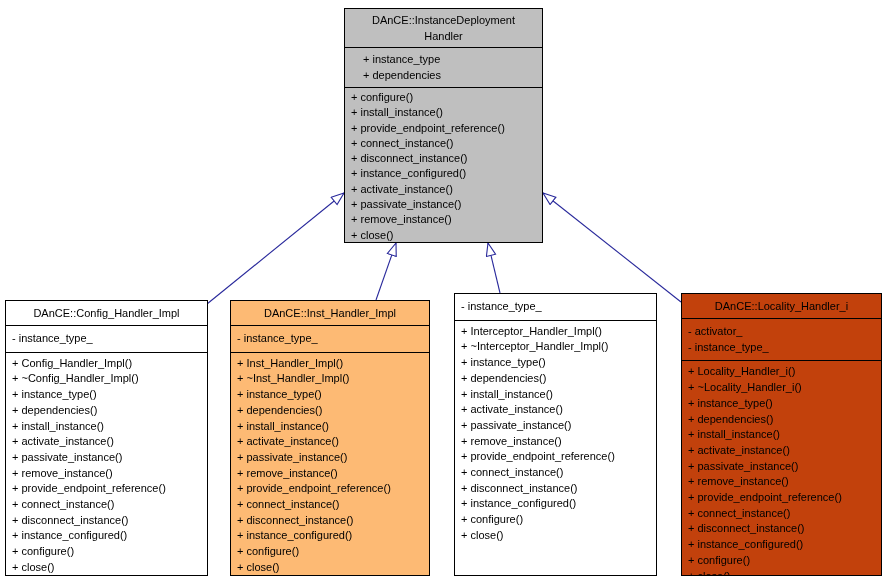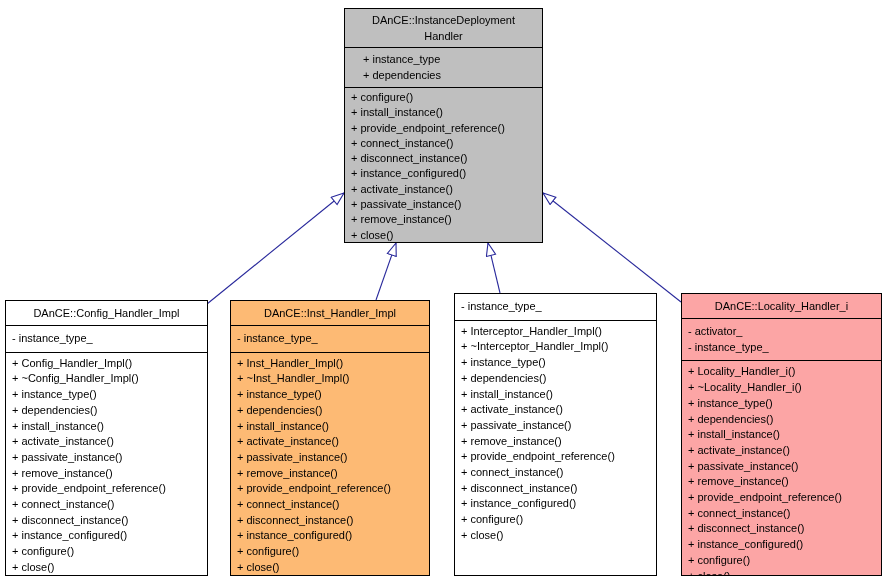--- a/index.html
+++ b/index.html
@@ -183,21 +183,21 @@
         <div class="mrow">+ remove_instance()</div>
         <div class="mrow">+ provide_endpoint_reference()</div>
         <div class="mrow">+ connect_instance()</div>
         <div class="mrow">+ disconnect_instance()</div>
         <div class="mrow">+ instance_configured()</div>
         <div class="mrow">+ configure()</div>
         <div class="mrow">+ close()</div>
       </div>
   </div>
 
-  <div class="uml-box" id="box-locality" style="background: #fca5a5;">
+  <div class="uml-box" id="box-locality" style="background: #c2410c;">
     <div class="sec title">
         <div class="tline">DAnCE::Locality_Handler_i</div>
       </div>
     <div class="sec attrs">
         <div class="mrow">- activator_</div>
         <div class="mrow">- instance_type_</div>
       </div>
     <div class="sec methods">
         <div class="mrow">+ Locality_Handler_i()</div>
         <div class="mrow">+ ~Locality_Handler_i()</div>

